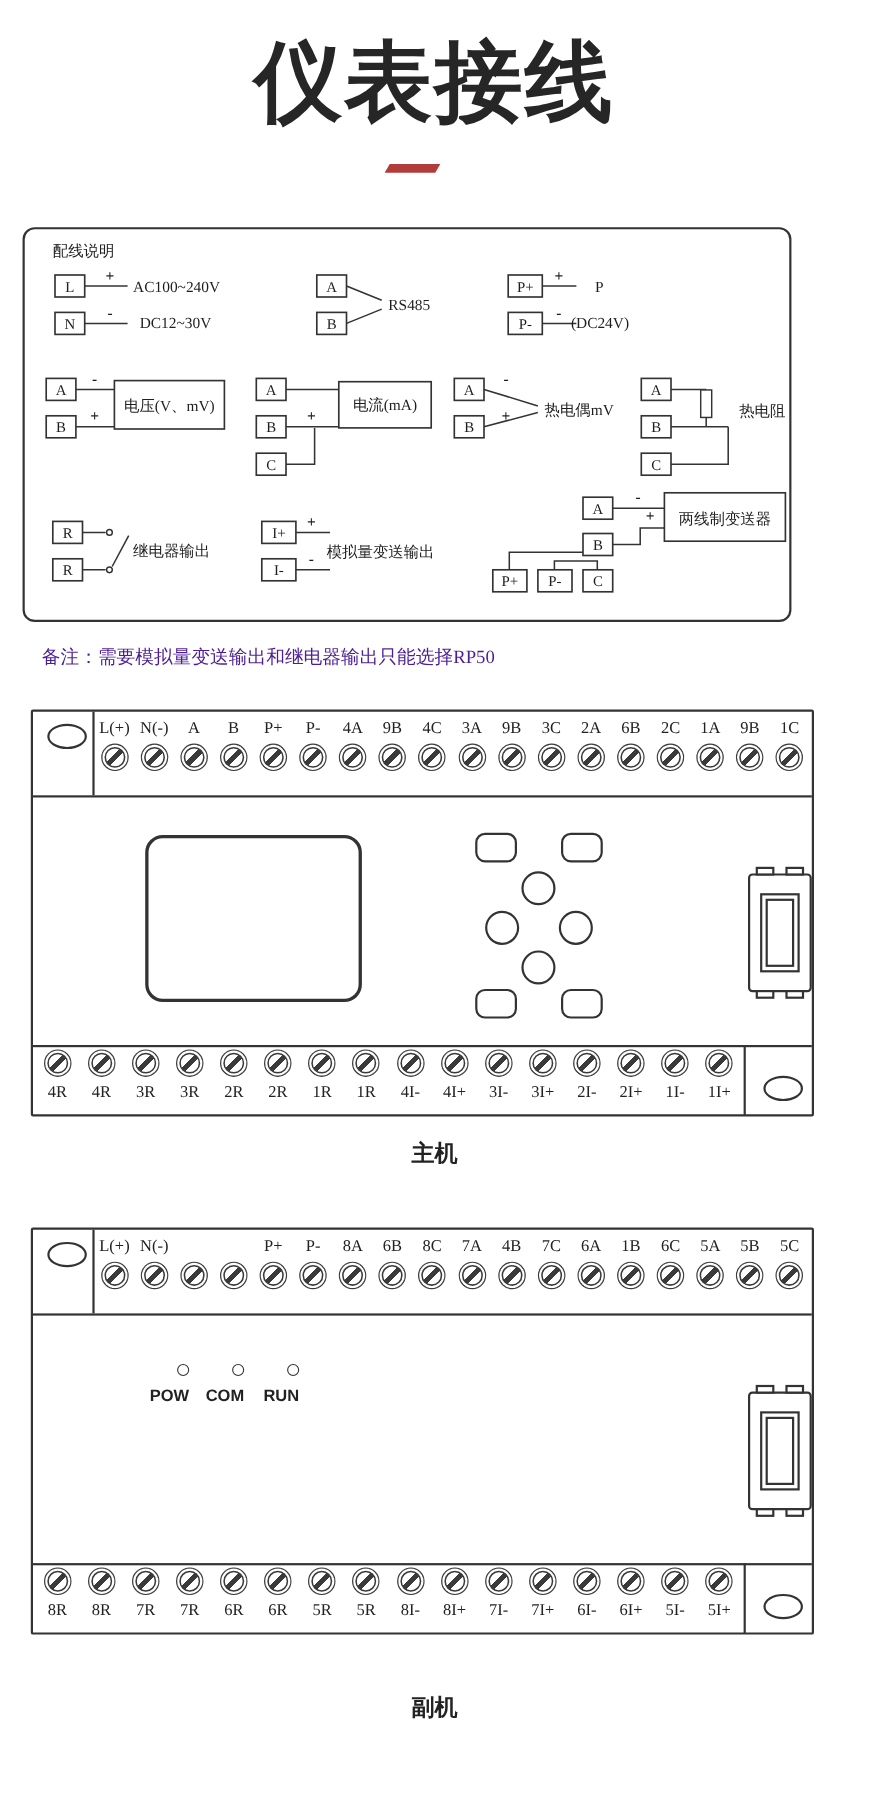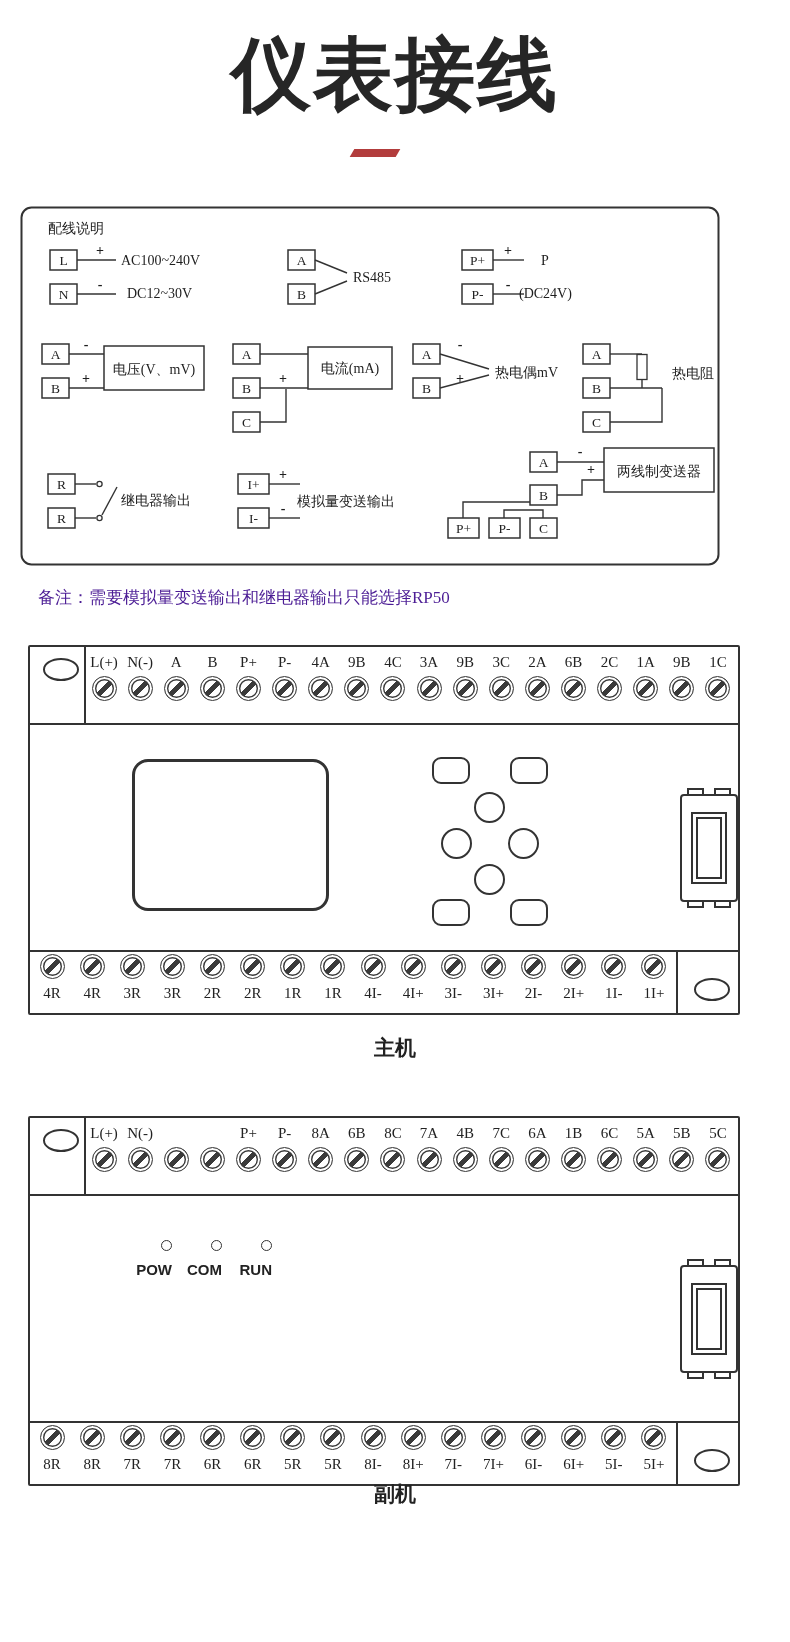--- a/index.html
+++ b/index.html
@@ -53,21 +53,21 @@
   .conn rect { fill:#fff; stroke:#333; stroke-width:2; }
 
   .leds { position:absolute; left:104px; top:122px; display:flex; gap:12px; }
   .led { width:38px; display:flex; flex-direction:column; align-items:flex-end; gap:10px; }
   .dot { width:11px; height:11px; border:1.6px solid #333; border-radius:50%; }
   .ll { font-family:"Liberation Sans","DejaVu Sans",sans-serif; font-weight:bold; font-size:15px; }
 
   .caption { position:absolute; left:0; width:100%; text-align:center; color:#222;
              font-family:"Liberation Sans","DejaVu Sans",sans-serif; font-weight:bold; font-size:21px; }
   #cap-main { top:1034px; }
-  #cap-sub  { top:1480px; }
+  #cap-sub  { top:1538px; }
 </style>
 </head>
 <body>
 
 <div id="page">
 
   <div class="title">仪表接线</div>
   <div class="dash"></div>
 
   <svg class="legend" width="700" height="360" viewBox="0 0 700 360">

